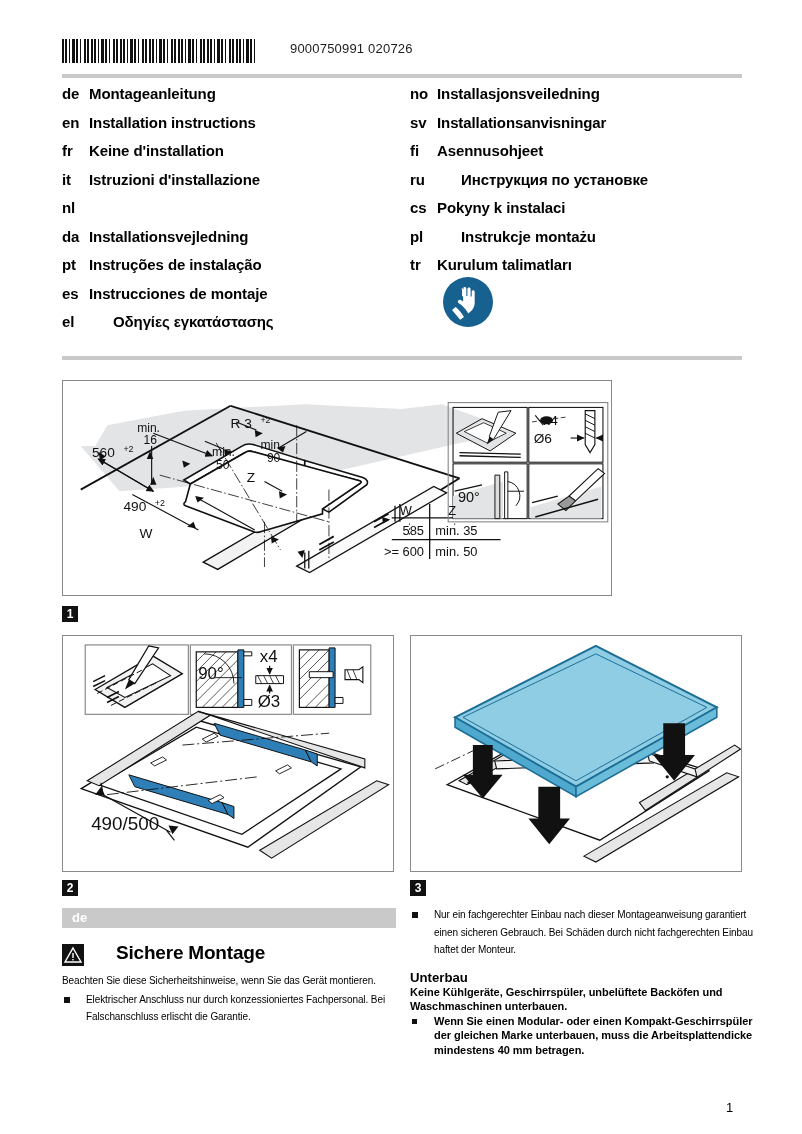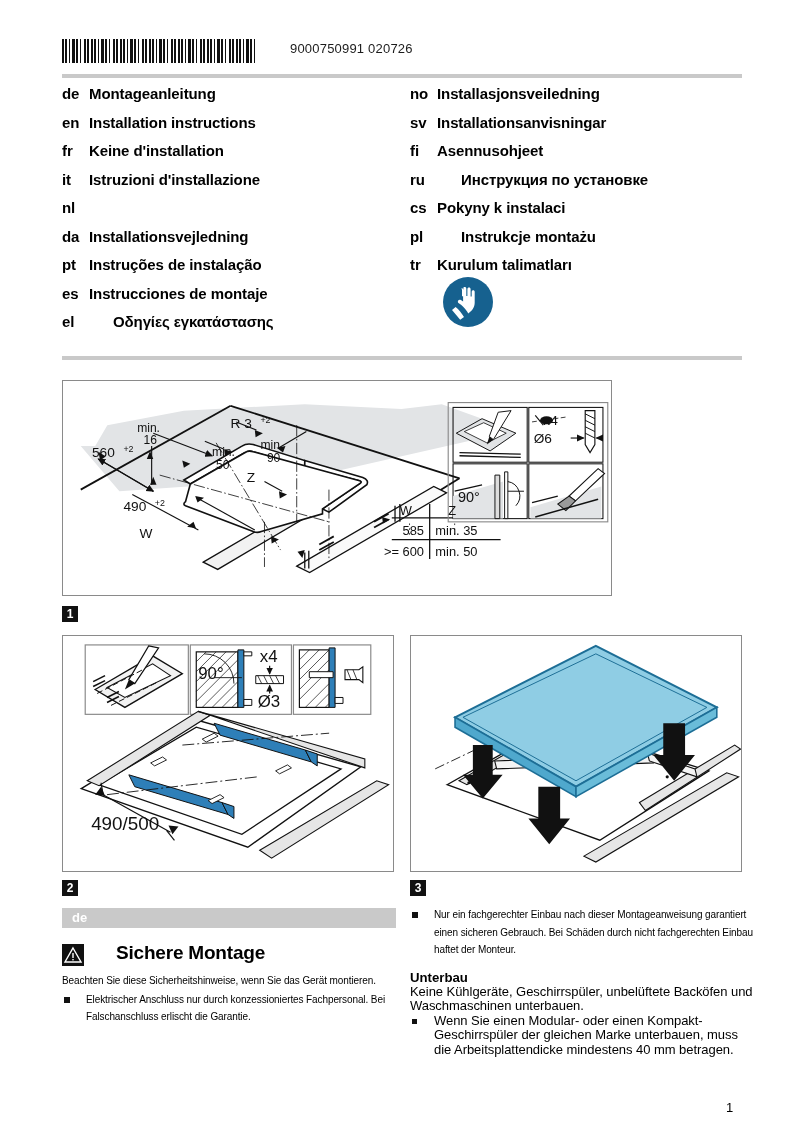--- a/index.html
+++ b/index.html
@@ -47,21 +47,21 @@
 
   
   .debar{position:absolute;left:62px;top:908px;width:334px;height:20px;background:#c9c9c9;}
   .debar span{position:absolute;left:10px;top:2px;color:#fff;font-weight:bold;font-size:13px;}
   .warnicon{position:absolute;left:62px;top:944px;width:22px;height:22px;background:#111;}
   .h1{position:absolute;left:92px;top:942px;font-size:19px;font-weight:bold;letter-spacing:-.2px;margin-left:24px;}
   .col-l{position:absolute;left:62px;top:972px;width:336px;}
   .col-r{position:absolute;left:410px;top:905px;width:344px;}
   p{margin:0;}
   .t-body{font-size:10px;line-height:17.6px;letter-spacing:-.1px;}
-  .t-small{font-size:13px;line-height:14.2px;letter-spacing:-.05px;}
+  .t-small{font-size:11px;line-height:14.2px;letter-spacing:-.05px;font-weight:bold;}
   .bullet{position:relative;padding-left:24px;margin-top:1px;}
   .bullet::before{content:"";position:absolute;left:2px;top:6px;width:6px;height:6px;background:#111;}
   .bullet.sm::before{top:5px;width:5px;height:5px;}
   .sub-h{font-size:13.2px;font-weight:bold;margin-top:11px;}
   .pageno{position:absolute;left:726px;top:1100px;font-size:13px;}
 </style>
 </head>
 <body>
 
 <div class="page">

